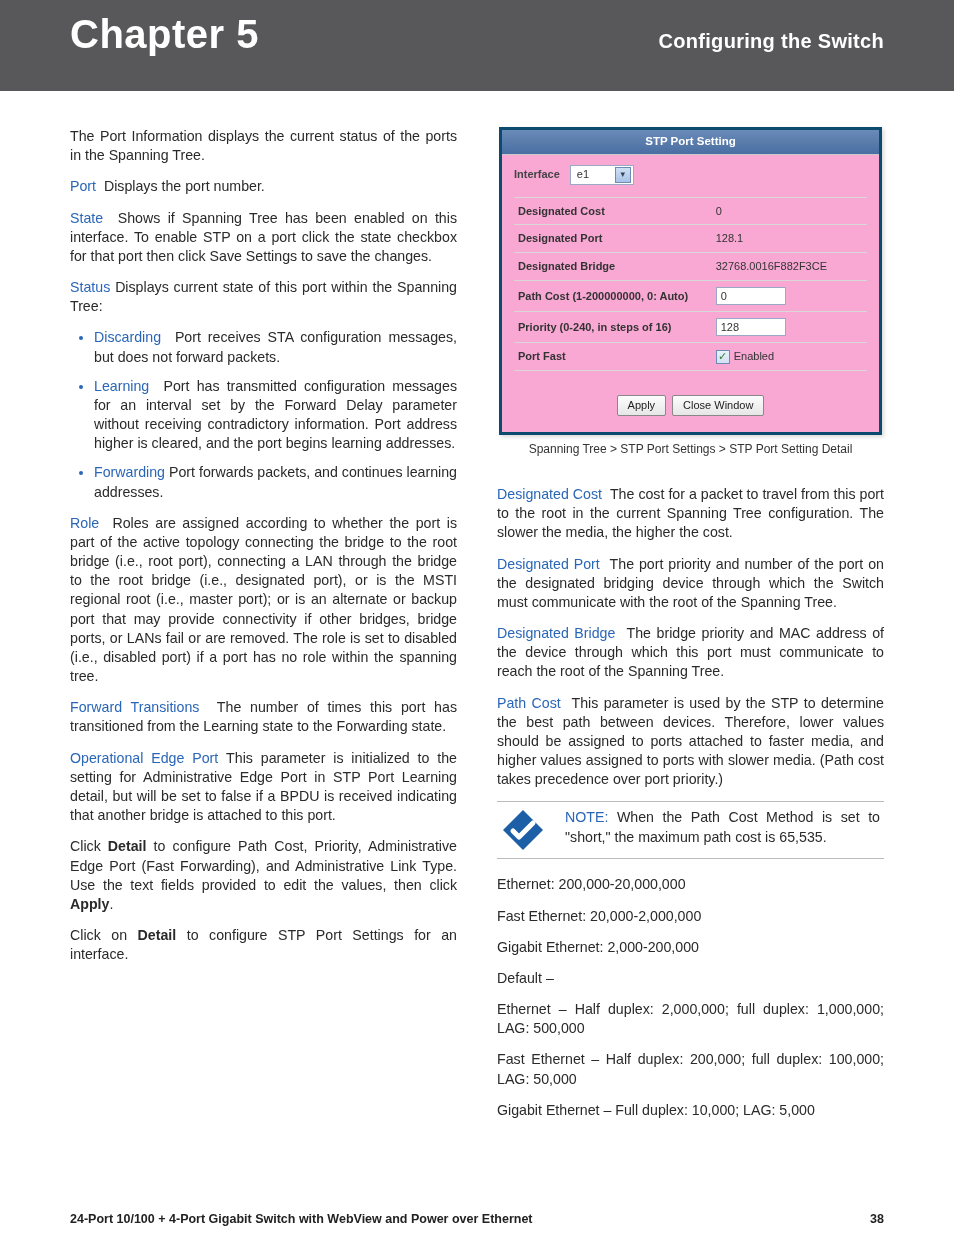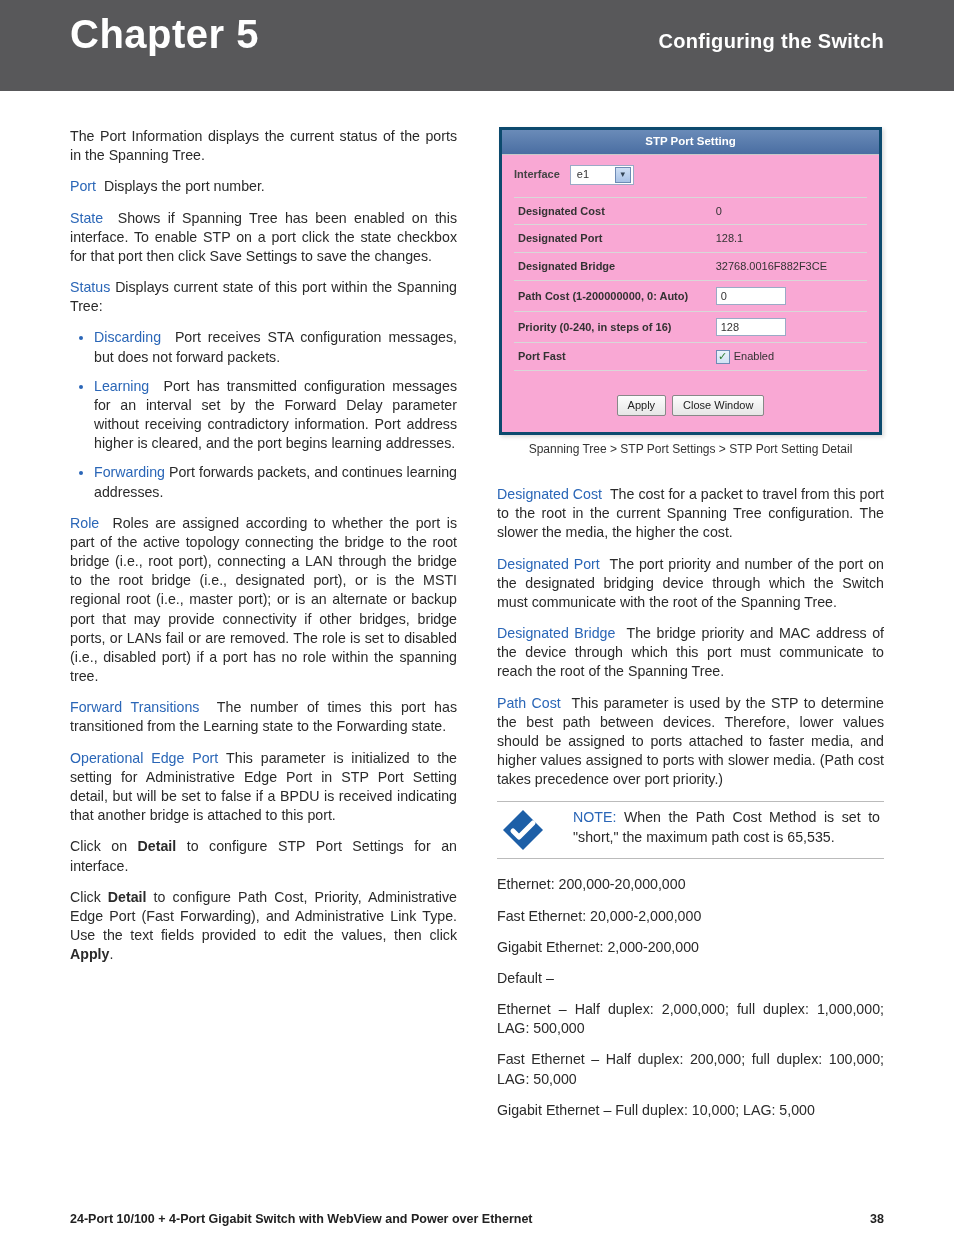--- a/index.html
+++ b/index.html
@@ -114,21 +114,21 @@
   }
   .caption {
     text-align: center; font-size: 12px; color: #333;
     margin: 6px 0 28px 0;
   }
 
   .note-box {
     border-top: 1px solid #bbb;
     border-bottom: 1px solid #bbb;
     padding: 6px 4px;
-    display: flex; gap: 28px; align-items: flex-start;
+    display: flex; gap: 20px; align-items: flex-start;
     margin: 12px 0 16px 0;
   }
   .note-icon {
     width: 44px; height: 44px; flex: 0 0 44px;
   }
   .note-icon svg { width: 44px; height: 44px; }
   .note-text { text-align: justify; }
 
   .footer {
     display: flex; justify-content: space-between;
@@ -161,25 +161,25 @@
     <ul class="bullets">
       <li><span class="term">Discarding</span>&nbsp;&nbsp;<span>Port receives STA configuration messages, but does not forward packets.</span></li>
       <li><span class="term">Learning</span>&nbsp;&nbsp;<span>Port has transmitted configuration messages for an interval set by the Forward Delay parameter without receiving contradictory information. Port address higher is cleared, and the port begins learning addresses.</span></li>
       <li><span class="term">Forwarding</span>&nbsp;<span>Port forwards packets, and continues learning addresses.</span></li>
     </ul>
 
     <p><span class="term">Role</span>&nbsp;&nbsp;<span>Roles are assigned according to whether the port is part of the active topology connecting the bridge to the root bridge (i.e., root port), connecting a LAN through the bridge to the root bridge (i.e., designated port), or is the MSTI regional root (i.e., master port); or is an alternate or backup port that may provide connectivity if other bridges, bridge ports, or LANs fail or are removed. The role is set to disabled (i.e., disabled port) if a port has no role within the spanning tree.</span></p>
 
     <p><span class="term">Forward Transitions</span>&nbsp;&nbsp;<span>The number of times this port has transitioned from the Learning state to the Forwarding state.</span></p>
 
-    <p><span class="term">Operational Edge Port</span>&nbsp;<span>This parameter is initialized to the setting for Administrative Edge Port in STP Port Setting detail, but will be set to false if a BPDU is received indicating that another bridge is attached to this port.</span></p>
+    <p><span class="term">Operational Edge Port</span>&nbsp;<span>This parameter is initialized to the setting for Administrative Edge Port in STP Port Learning detail, but will be set to false if a BPDU is received indicating that another bridge is attached to this port.</span></p>
+
+    <p><span>Click </span><span class="bold">Detail</span><span> to configure Path Cost, Priority, Administrative Edge Port (Fast Forwarding), and Administrative Link Type. Use the text fields provided to edit the values, then click </span><span class="bold">Apply</span><span>.</span></p>
 
     <p><span>Click on </span><span class="bold">Detail</span><span> to configure STP Port Settings for an interface.</span></p>
-
-    <p><span>Click </span><span class="bold">Detail</span><span> to configure Path Cost, Priority, Administrative Edge Port (Fast Forwarding), and Administrative Link Type. Use the text fields provided to edit the values, then click </span><span class="bold">Apply</span><span>.</span></p>
   </div>
 
   <div class="col">
     <div class="dialog-shell">
       <div class="dialog-title">STP Port Setting</div>
       <div class="dialog-body">
         <div class="iface-row">
           <span class="bold">Interface</span>
           <span class="iface-select">
             <span>e1</span>

